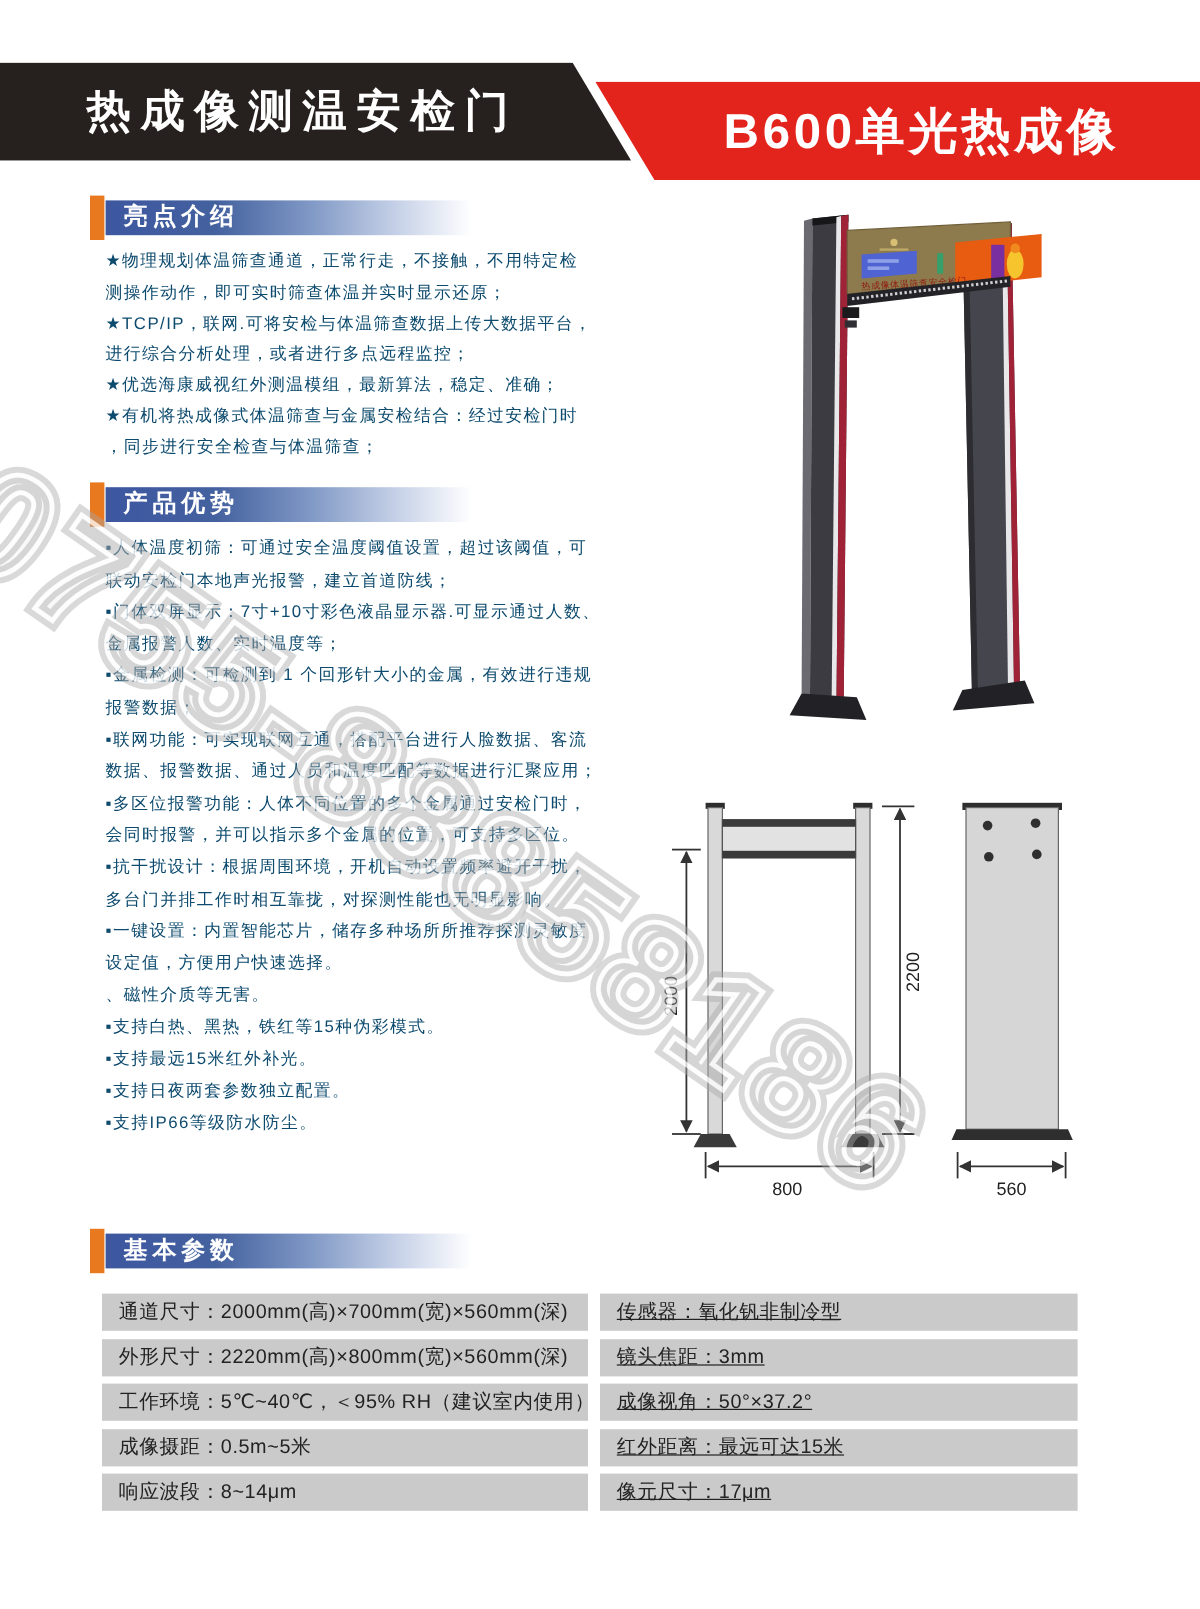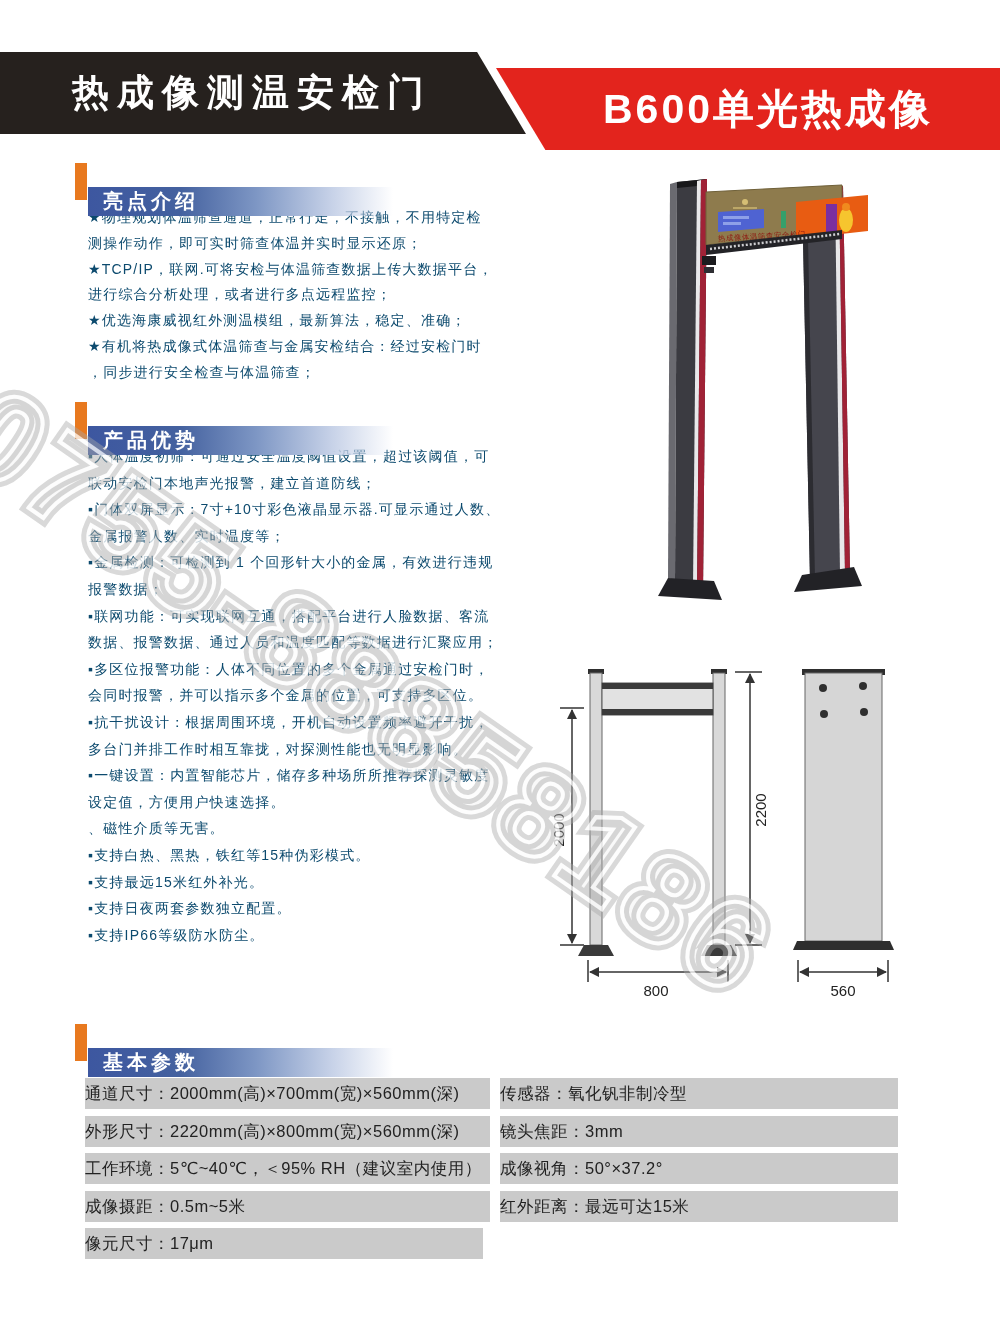--- a/index.html
+++ b/index.html
@@ -12,21 +12,21 @@
   .banner-black .t{color:#fff;font-weight:bold;font-size:37px;letter-spacing:8px;padding-left:72px;white-space:nowrap;}
   .banner-red{position:absolute;left:496px;top:68px;width:504px;height:82px;background:#e3241d;
     clip-path:polygon(0 0,100% 0,100% 100%,9.8% 100%);z-index:2;display:flex;align-items:center;justify-content:center;}
   .banner-red .t{color:#fff;font-weight:bold;font-size:41px;letter-spacing:3px;padding-left:40px;white-space:nowrap;}
 
   
   .sec{position:absolute;left:75px;z-index:3;}
   .sec .bar{position:absolute;left:0;top:0;width:12px;height:37px;background:#e8791f;}
   .sec .grad{position:absolute;left:13px;top:4px;width:305px;height:29px;
     background:linear-gradient(90deg,#3d57a0 0%,#44619f 30%,#7d96c4 55%,#c7d2e8 80%,rgba(255,255,255,0) 100%);
-    color:#fff;font-weight:bold;font-size:20px;letter-spacing:4px;line-height:29px;padding-left:15px;box-sizing:border-box;white-space:nowrap;margin-top:20px;}
+    color:#fff;font-weight:bold;font-size:20px;letter-spacing:4px;line-height:29px;padding-left:15px;box-sizing:border-box;white-space:nowrap;}
 
   
   .txtblock{position:absolute;left:88px;z-index:1;color:#0c4a6e;font-size:14px;letter-spacing:1.2px;}
   .txtblock div{white-space:nowrap;line-height:25.8px;}
   #advantage-lines div{line-height:26.6px;}
 
   
   .watermark{position:absolute;left:18px;top:360px;z-index:6;pointer-events:none;
     transform:rotate(35deg);transform-origin:0 0;font-weight:bold;font-size:125px;letter-spacing:6px;white-space:nowrap;opacity:.8;}
   .watermark .wm-back{-webkit-text-stroke:14px rgba(168,168,168,.55);color:rgba(200,200,200,.15);}
@@ -34,23 +34,23 @@
 
   
   .doorphoto{position:absolute;left:630px;top:160px;z-index:2;}
   .diagrams{position:absolute;left:550px;top:660px;z-index:2;}
   .dimtext{font-size:15px;fill:#222;font-family:"Liberation Sans","DejaVu Sans",sans-serif;}
 
   
   .params{position:absolute;left:85px;top:1078px;z-index:3;}
   .prow{display:flex;margin-bottom:6.5px;}
   .pcell{height:31px;line-height:31px;background:#cacaca;color:#222;font-size:16.5px;letter-spacing:.5px;
-    box-sizing:border-box;white-space:nowrap;overflow:visible;}
+    padding-left:14px;box-sizing:border-box;white-space:nowrap;overflow:visible;}
   .pcell.l{width:405px;margin-right:10px;}
-  .pcell.r{width:398px;}
+  .pcell.r{width:398px;text-decoration:underline;}
 </style>
 </head>
 <body>
 
 <div class="page">
 
   <div class="banner-black">
     <span class="t">热成像测温安检门</span>
   </div>
   <div class="banner-red">
@@ -197,20 +197,21 @@
       </div>
       <div class="prow">
         <div class="pcell l">工作环境：5℃~40℃，＜95% RH（建议室内使用）</div>
         <div class="pcell r">成像视角：50°×37.2°</div>
       </div>
       <div class="prow">
         <div class="pcell l">成像摄距：0.5m~5米</div>
         <div class="pcell r">红外距离：最远可达15米</div>
       </div>
       <div class="prow">
+        <div class="pcell l">响应波段：8~14μm</div>
         <div class="pcell r">像元尺寸：17μm</div>
       </div>
     </div>
 
   <div class="watermark">
     <span class="wm-back">0755-88858186</span>
     <span class="wm-front">0755-88858186</span>
   </div>
 
 </div>

